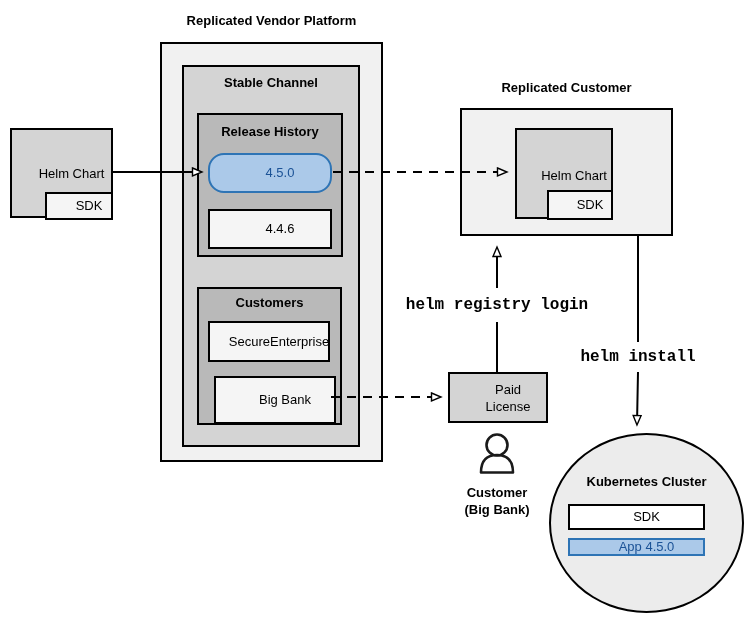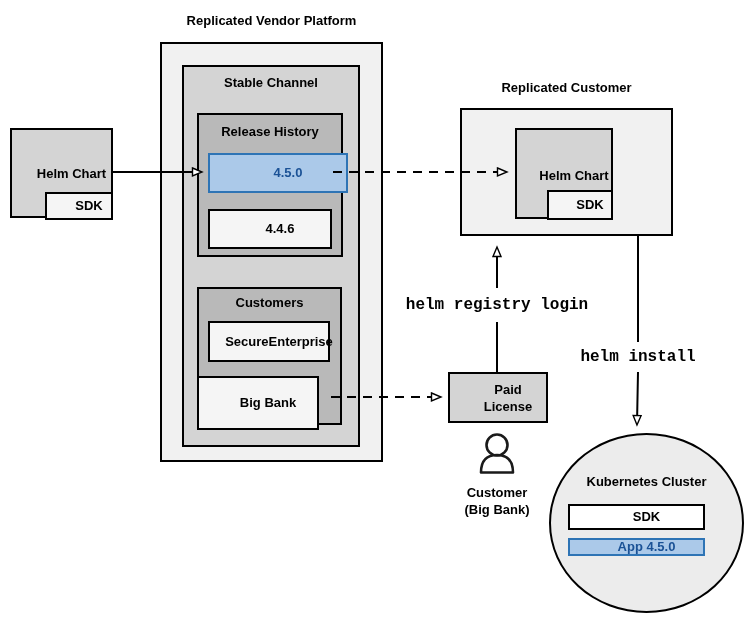--- a/index.html
+++ b/index.html
@@ -11,21 +11,21 @@
     overflow:hidden;
   }
   .box{
     position:absolute;
     box-sizing:border-box;
     border:2px solid #000;
     display:flex;
     align-items:center;
     justify-content:center;
     text-align:right;
-    font-weight:bold;
+    font-weight:normal;
     font-size:13px;
     color:#000;
     line-height:16px;
     padding-left:20px;
   }
   .lbl{
     position:absolute;
     font-weight:bold;
     font-size:13px;
     color:#000;
@@ -76,35 +76,35 @@
 
   <div class="lbl" style="left:160px;top:13px;width:223px;">Replicated Vendor Platform</div>
   <div class="box fill-pale" style="left:160px;top:42px;width:223px;height:420px;"></div>
 
   <div class="box fill-mid" style="left:182px;top:65px;width:178px;height:382px;"></div>
   <div class="lbl" style="left:182px;top:75px;width:178px;">Stable Channel</div>
 
   <div class="box fill-dark" style="left:197px;top:113px;width:146px;height:144px;"></div>
   <div class="lbl" style="left:197px;top:124px;width:146px;">Release History</div>
 
-  <div class="box blue" style="left:208px;top:153px;width:140px;height:40px;">
+  <div class="box blue" style="left:208px;top:153px;width:124px;height:40px;border-radius:16px;">
     <span>4.5.0</span>
   </div>
   <div class="box fill-light" style="left:208px;top:203px;width:124px;height:40px;margin-top:6px;">
     <span>4.4.6</span>
   </div>
 
   <div class="box fill-dark" style="left:197px;top:287px;width:145px;height:138px;"></div>
   <div class="lbl" style="left:197px;top:295px;width:145px;">Customers</div>
 
   <div class="box fill-light two-line" style="left:208px;top:321px;width:122px;height:41px;flex-direction:row;">
     <span>Secure</span>
     <span>Enterprise</span>
   </div>
-  <div class="box fill-light" style="left:197px;top:376px;width:122px;height:54px;">
+  <div class="box fill-light" style="left:214px;top:376px;width:122px;height:48px;">
     <span>Big Bank</span>
   </div>
 
   <div class="lbl" style="left:460px;top:80px;width:213px;">Replicated Customer</div>
   <div class="box fill-pale" style="left:460px;top:108px;width:213px;height:128px;"></div>
   <div class="box fill-mid" style="left:515px;top:128px;width:98px;height:91px;align-items:flex-start;">
     <span style="margin-top:38px;">Helm Chart</span>
   </div>
   <div class="box fill-light" style="left:547px;top:190px;width:66px;height:30px;">
     <span>SDK</span>

